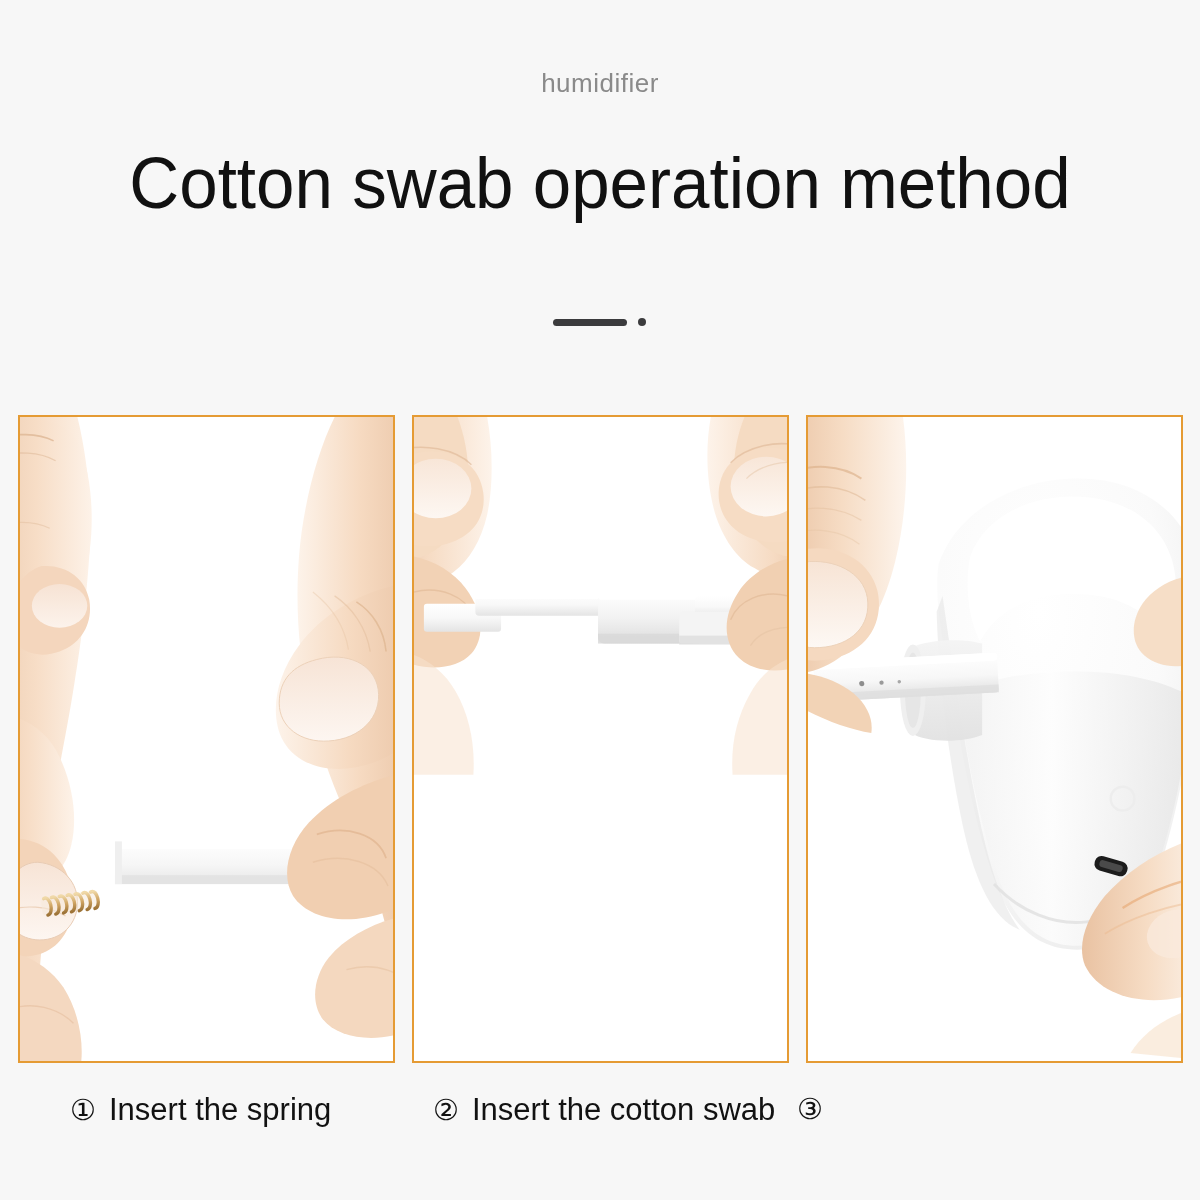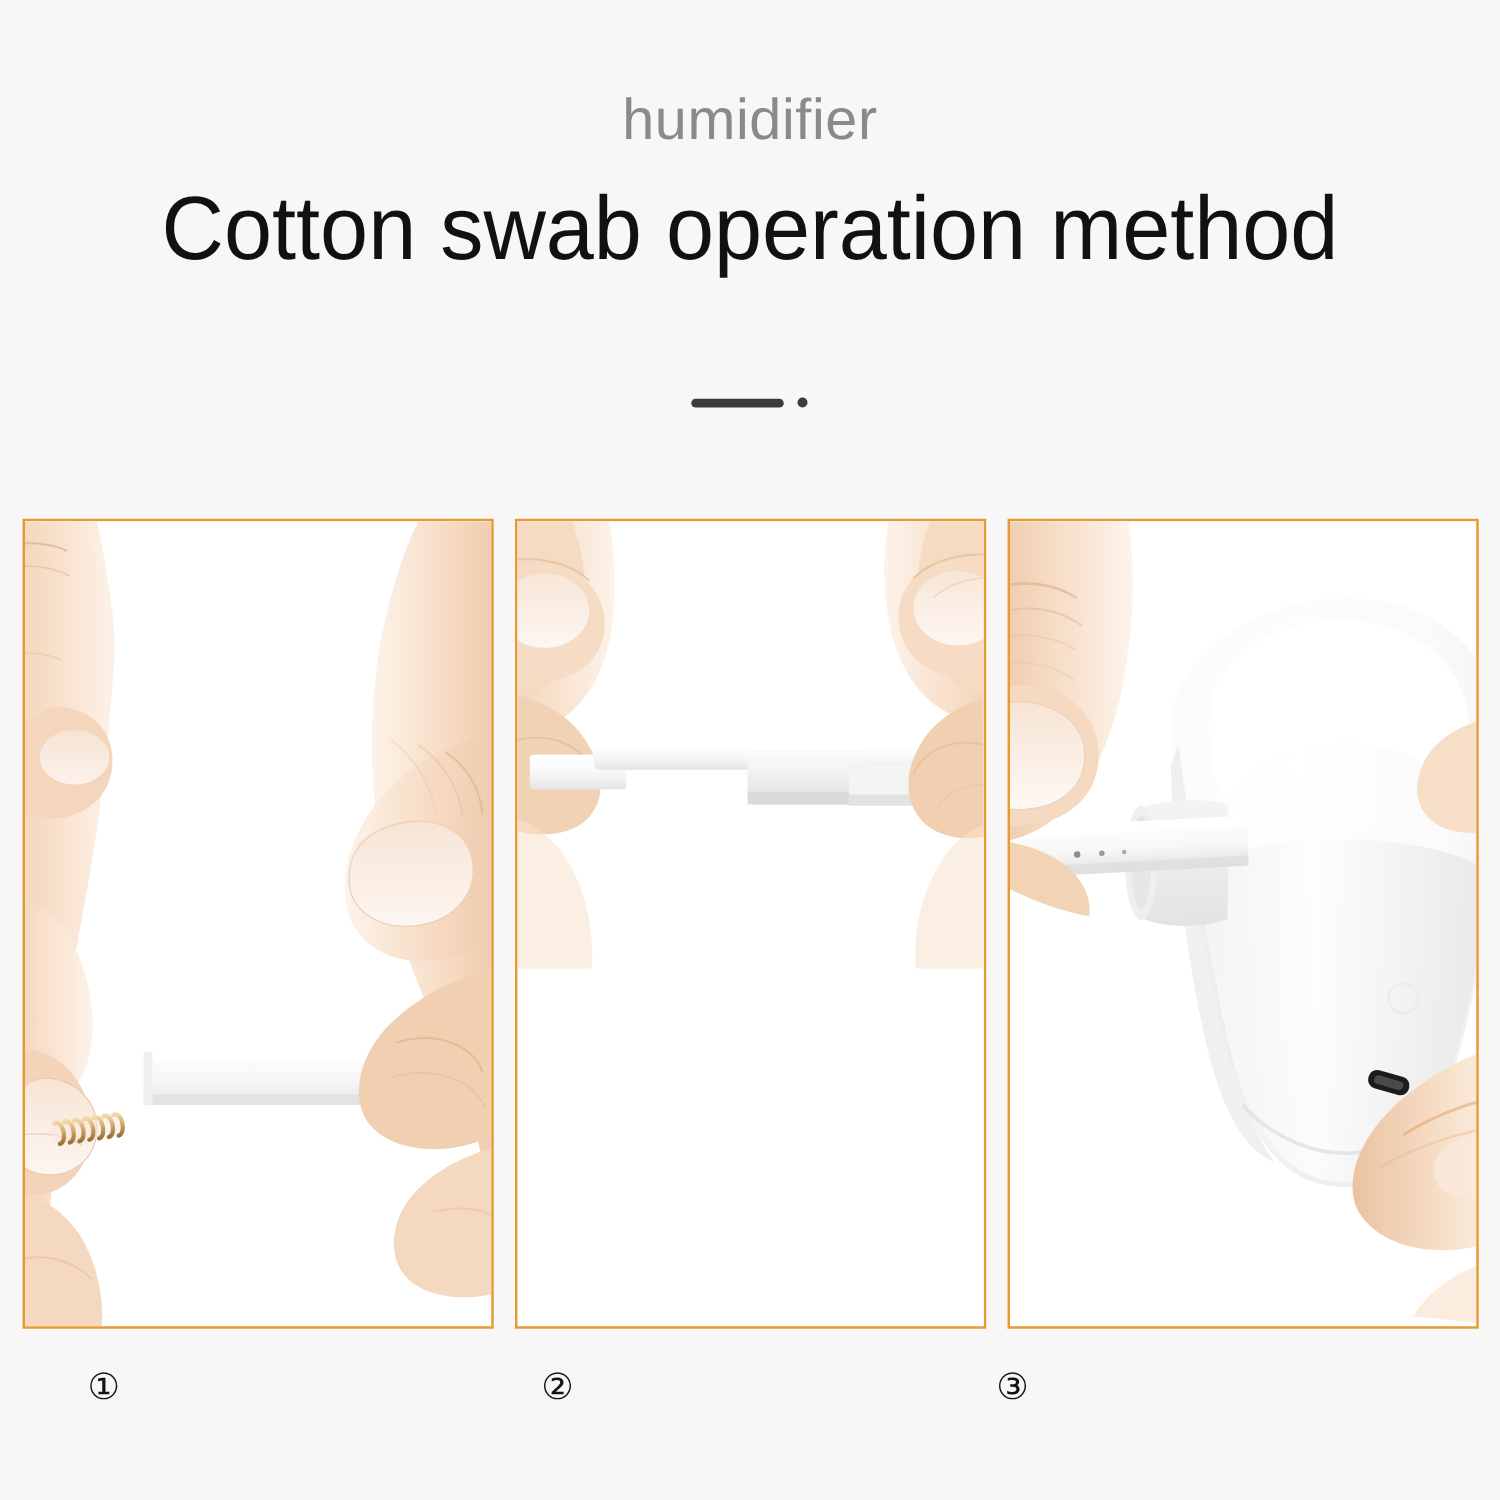--- a/index.html
+++ b/index.html
@@ -8,21 +8,21 @@
     background:#f7f7f7;
     font-family:"Liberation Sans","DejaVu Sans",sans-serif;
     overflow:hidden;
   }
   #page{ position:relative; width:1200px; height:1200px; background:#f7f7f7; }
 
   
   #subtitle{
     position:absolute; top:68px; left:0; width:1200px;
     text-align:center;
-    font-size:46px; font-weight:400; color:#8a8a8a;
+    font-size:26px; font-weight:400; color:#8a8a8a;
     letter-spacing:.5px;
   }
   #title{
     position:absolute; top:142px; left:0; width:1200px;
     text-align:center;
     font-size:72px; font-weight:400; color:#111;
     transform:scaleX(.96); transform-origin:50% 50%;
     white-space:nowrap;
   }
   
@@ -371,22 +371,24 @@
           <ellipse cx="372" cy="520" rx="30" ry="24" fill="#fae9dc" opacity=".75" transform="rotate(-18 372 520)"></ellipse>
           <path d="M407 592 C374 596 342 614 326 640 L407 648 Z" fill="#f8e5d2" opacity=".7"></path>
         </g>
       </svg>
     </div>
   </div>
 
   <div id="captions">
     <div class="caption" id="cap1">
       <span class="num">①</span>
+      <span>Insert the spring</span>
     </div>
     <div class="caption" id="cap2">
       <span class="num">②</span>
+      <span>Insert the cotton swab</span>
     </div>
     <div class="caption" id="cap3">
       <span class="num">③</span>
     </div>
   </div>
 
 </div>
 
 </body></html>

